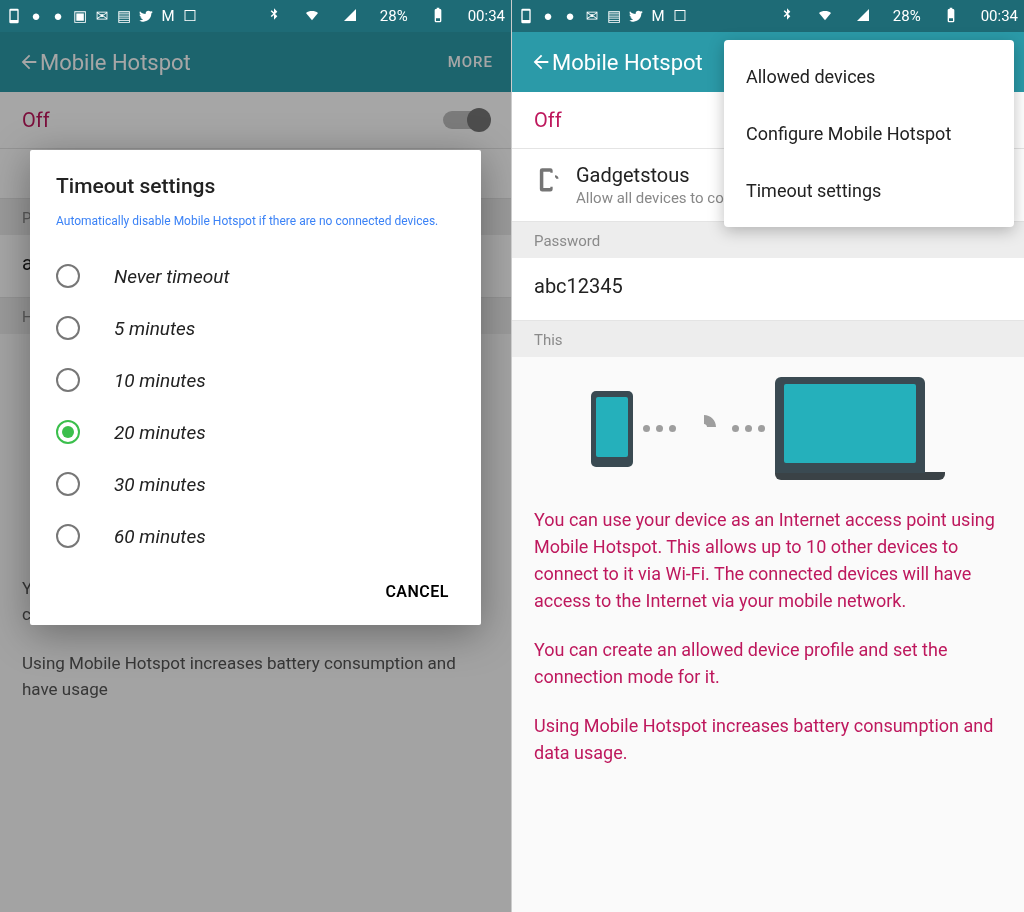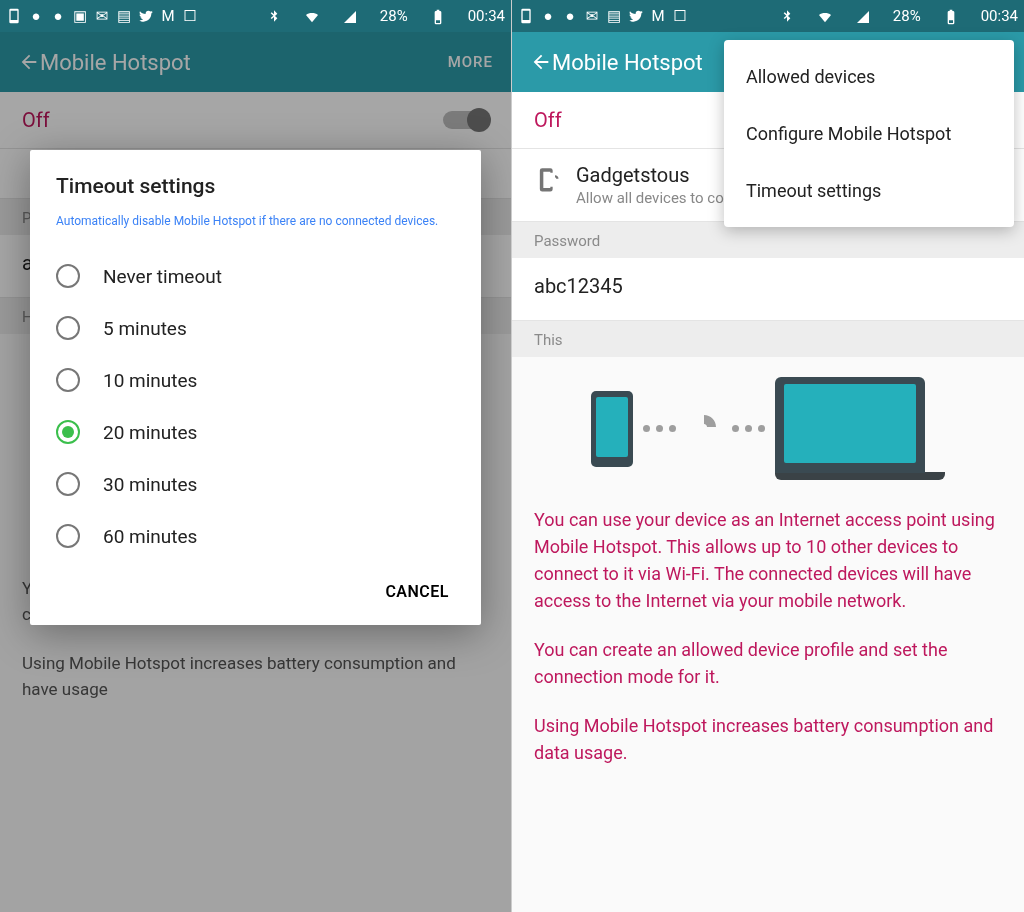--- a/index.html
+++ b/index.html
@@ -24,21 +24,21 @@
   .status-bar {
     height: 32px;
     background: #1e6b76;
     color: #fff;
     display: flex;
     align-items: center;
     padding: 0 6px;
     font-size: 15px;
   }
   .status-left { display: flex; gap: 6px; align-items: center; }
-  .status-right { margin-left: auto; display: flex; gap: 22px; align-items: flex-end; }
+  .status-right { margin-left: auto; display: flex; gap: 22px; align-items: flex-start; }
   .status-icon { width: 16px; height: 16px; display: inline-flex; align-items: center; justify-content: center; fill: #fff; color: #fff; }
 
   
   .toolbar {
     height: 60px;
     background: #2b9aa8;
     color: #fff;
     display: flex;
     align-items: center;
     padding: 0 18px;
@@ -103,21 +103,21 @@
     position: absolute;
     left: 30px; right: 30px; top: 150px;
     background: #fff;
     border-radius: 2px;
     box-shadow: 0 8px 40px rgba(0,0,0,0.35);
     z-index: 50;
     padding: 24px 26px 14px;
   }
   .dialog-title { font-size: 21px; font-weight: 500; color: #222; margin-bottom: 14px; }
   .dialog-desc { font-size: 12px; color: #3b82f6; line-height: 1.5; margin-bottom: 20px; }
-  .radio-row { display: flex; align-items: center; gap: 23px; padding: 14px 0; font-size: 19px; color: #222;}
+  .radio-row { display: flex; align-items: center; gap: 34px; padding: 14px 0; font-size: 19px; color: #222; font-style: italic;}
   .radio {
     width: 24px; height: 24px; border: 2px solid #777; border-radius: 50%; position: relative;
   }
   .radio.selected { border-color: #3bbf4c; }
   .radio.selected::after {
     content: ""; position: absolute; inset: 4px; background: #3bbf4c; border-radius: 50%;
   }
   .dialog-actions { display: flex; justify-content: flex-end; padding-top: 10px; }
   .dialog-cancel { font-size: 16px; font-weight: 600; color: #000000; letter-spacing: 0.5px; padding: 10px 6px; }
 

